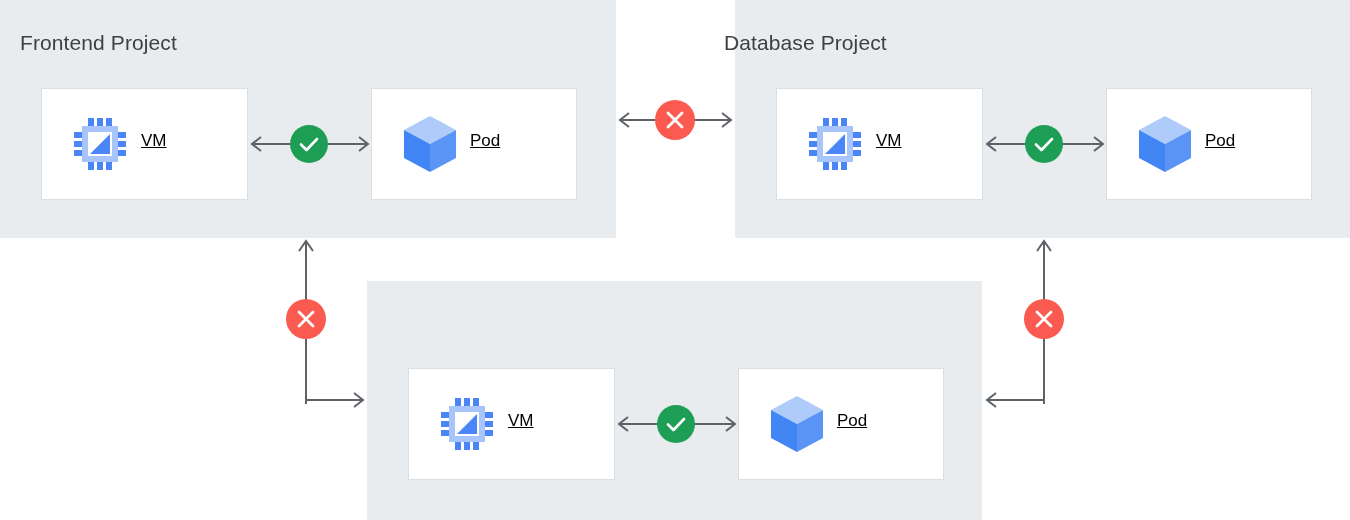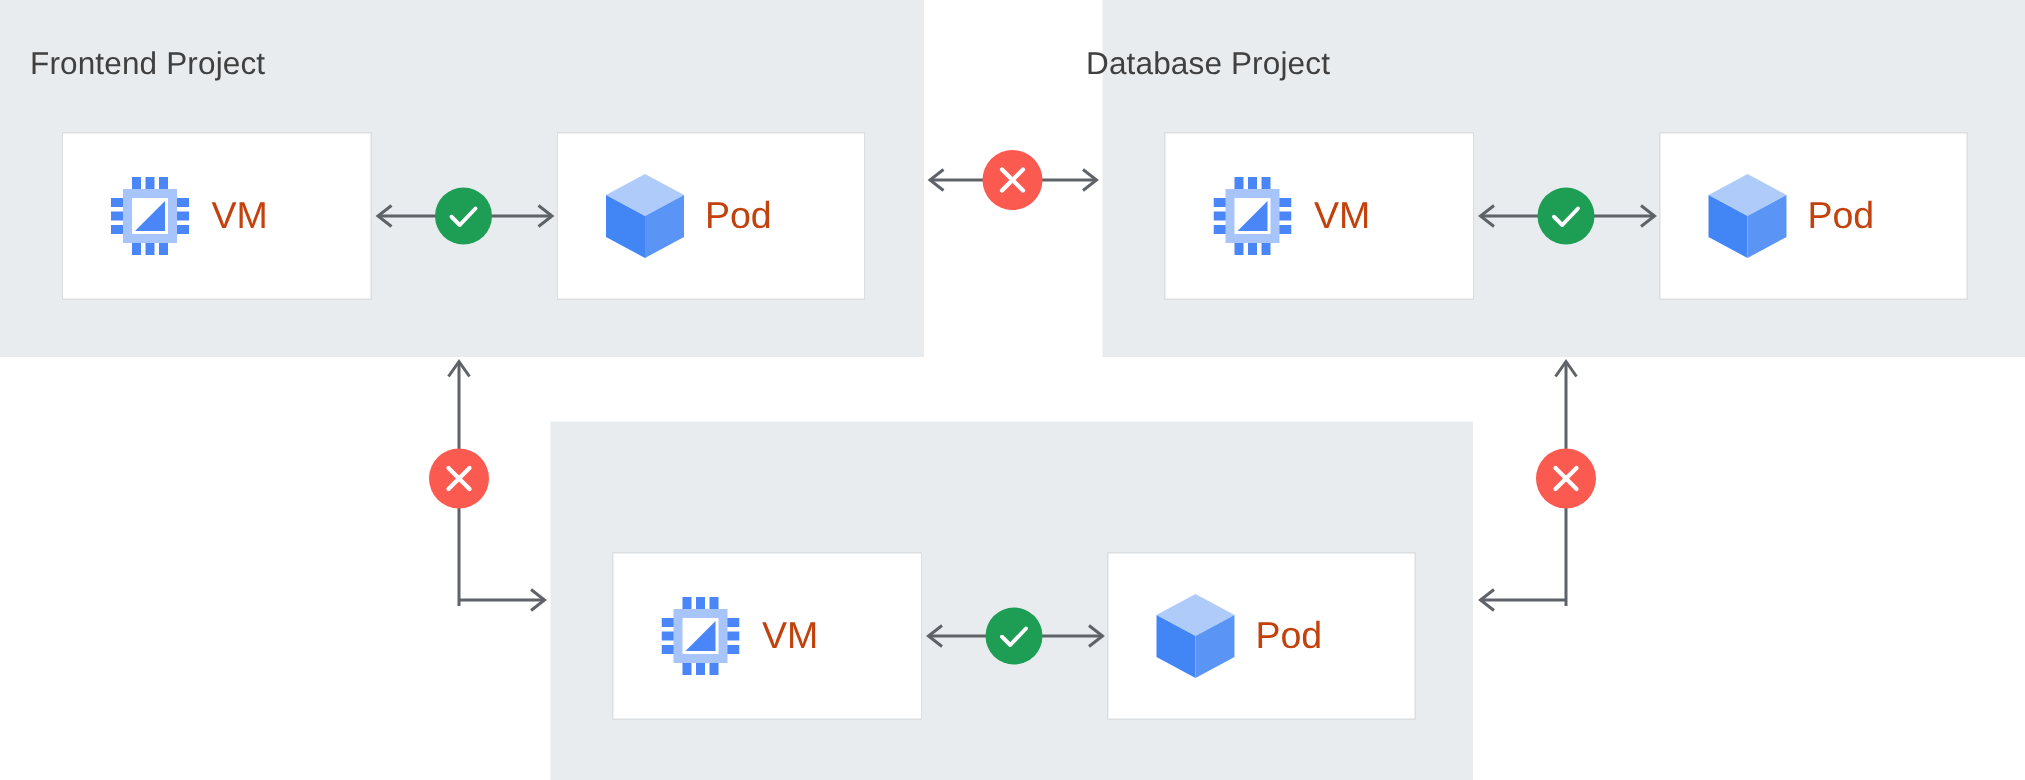--- a/index.html
+++ b/index.html
@@ -41,24 +41,25 @@
     box-sizing: border-box;
     display: flex;
     align-items: center;
   }
   .card-icon {
     position: absolute;
     display: block;
   }
   .card-label {
     position: absolute;
-    font-size: 25px;
-    color: #c2410c;
+    font-size: 17px;
+    color: #000000;
     white-space: nowrap;
     line-height: 1;
+    text-decoration: underline;
   }
 
   
   .connector {
     position: absolute;
     overflow: visible;
   }
 
   
   .badge {

